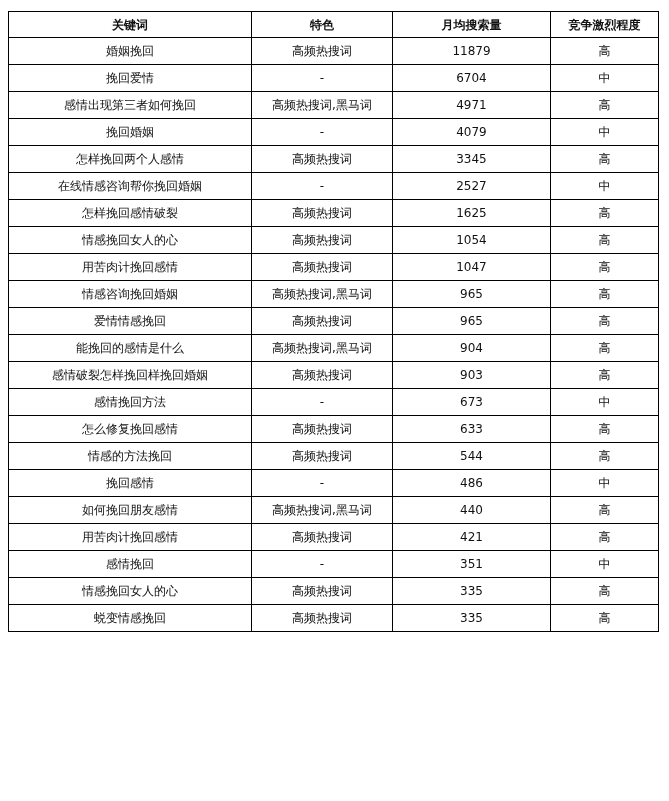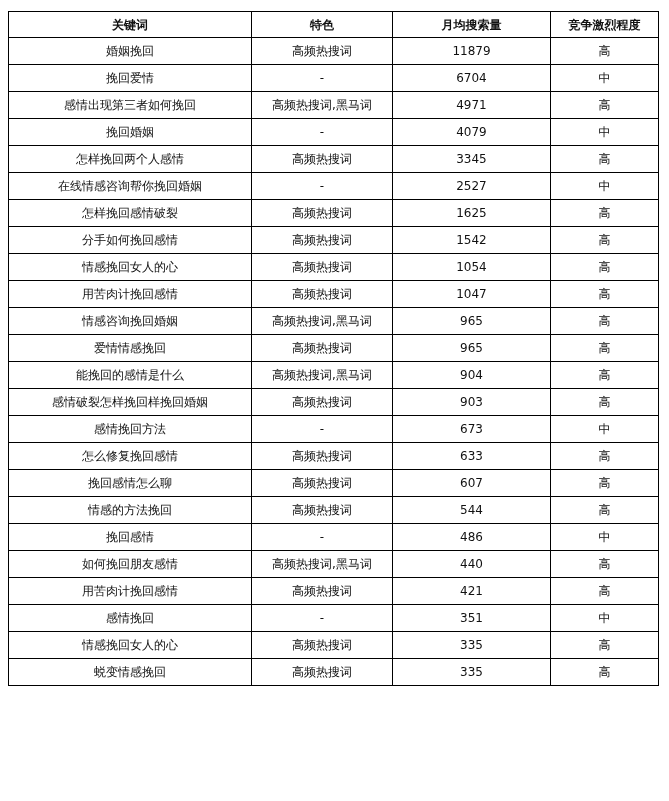--- a/index.html
+++ b/index.html
@@ -81,26 +81,20 @@
         <td class="center">2527</td>
         <td class="center">中</td>
       </tr>
       <tr>
         <td class="left">怎样挽回感情破裂</td>
         <td class="left">高频热搜词</td>
         <td class="center">1625</td>
         <td class="center">高</td>
       </tr>
       <tr>
-        <td class="left">分手如何挽回感情</td>
-        <td class="left">高频热搜词</td>
-        <td class="center">1542</td>
-        <td class="center">高</td>
-      </tr>
-      <tr>
         <td class="left">情感挽回女人的心</td>
         <td class="left">高频热搜词</td>
         <td class="center">1054</td>
         <td class="center">高</td>
       </tr>
       <tr>
         <td class="left">用苦肉计挽回感情</td>
         <td class="left">高频热搜词</td>
         <td class="center">1047</td>
         <td class="center">高</td>
@@ -135,26 +129,20 @@
         <td class="center">673</td>
         <td class="center">中</td>
       </tr>
       <tr>
         <td class="left">怎么修复挽回感情</td>
         <td class="left">高频热搜词</td>
         <td class="center">633</td>
         <td class="center">高</td>
       </tr>
       <tr>
-        <td class="left">挽回感情怎么聊</td>
-        <td class="left">高频热搜词</td>
-        <td class="center">607</td>
-        <td class="center">高</td>
-      </tr>
-      <tr>
         <td class="left">情感的方法挽回</td>
         <td class="left">高频热搜词</td>
         <td class="center">544</td>
         <td class="center">高</td>
       </tr>
       <tr>
         <td class="left">挽回感情</td>
         <td class="left">-</td>
         <td class="center">486</td>
         <td class="center">中</td>

